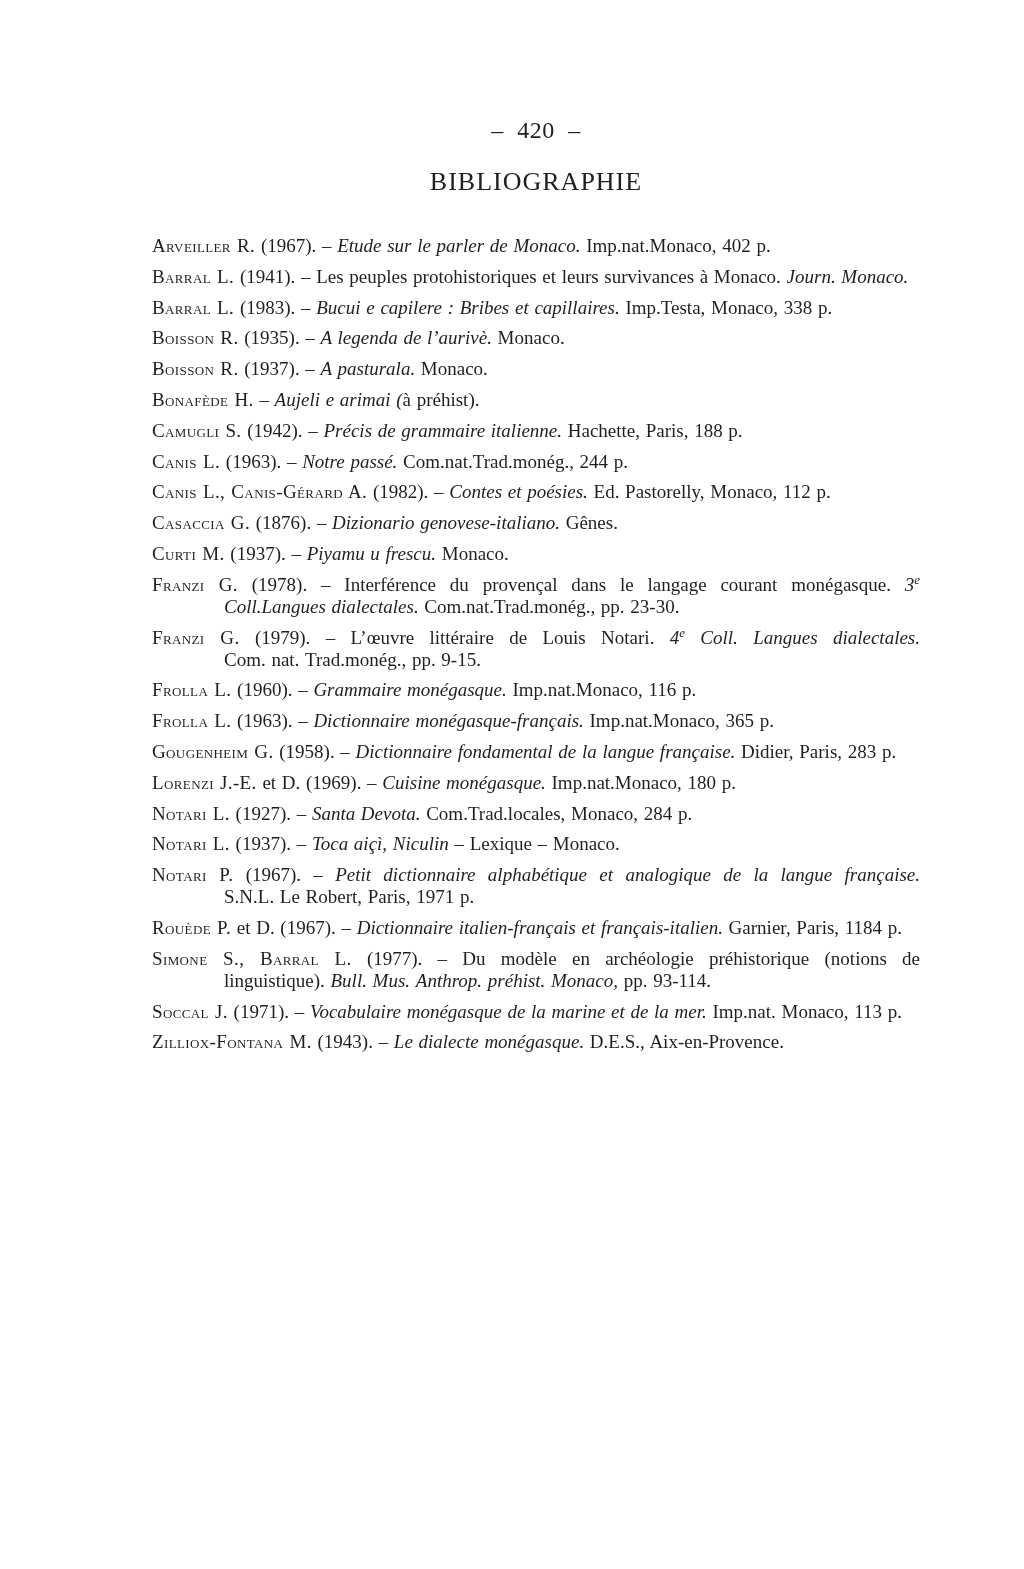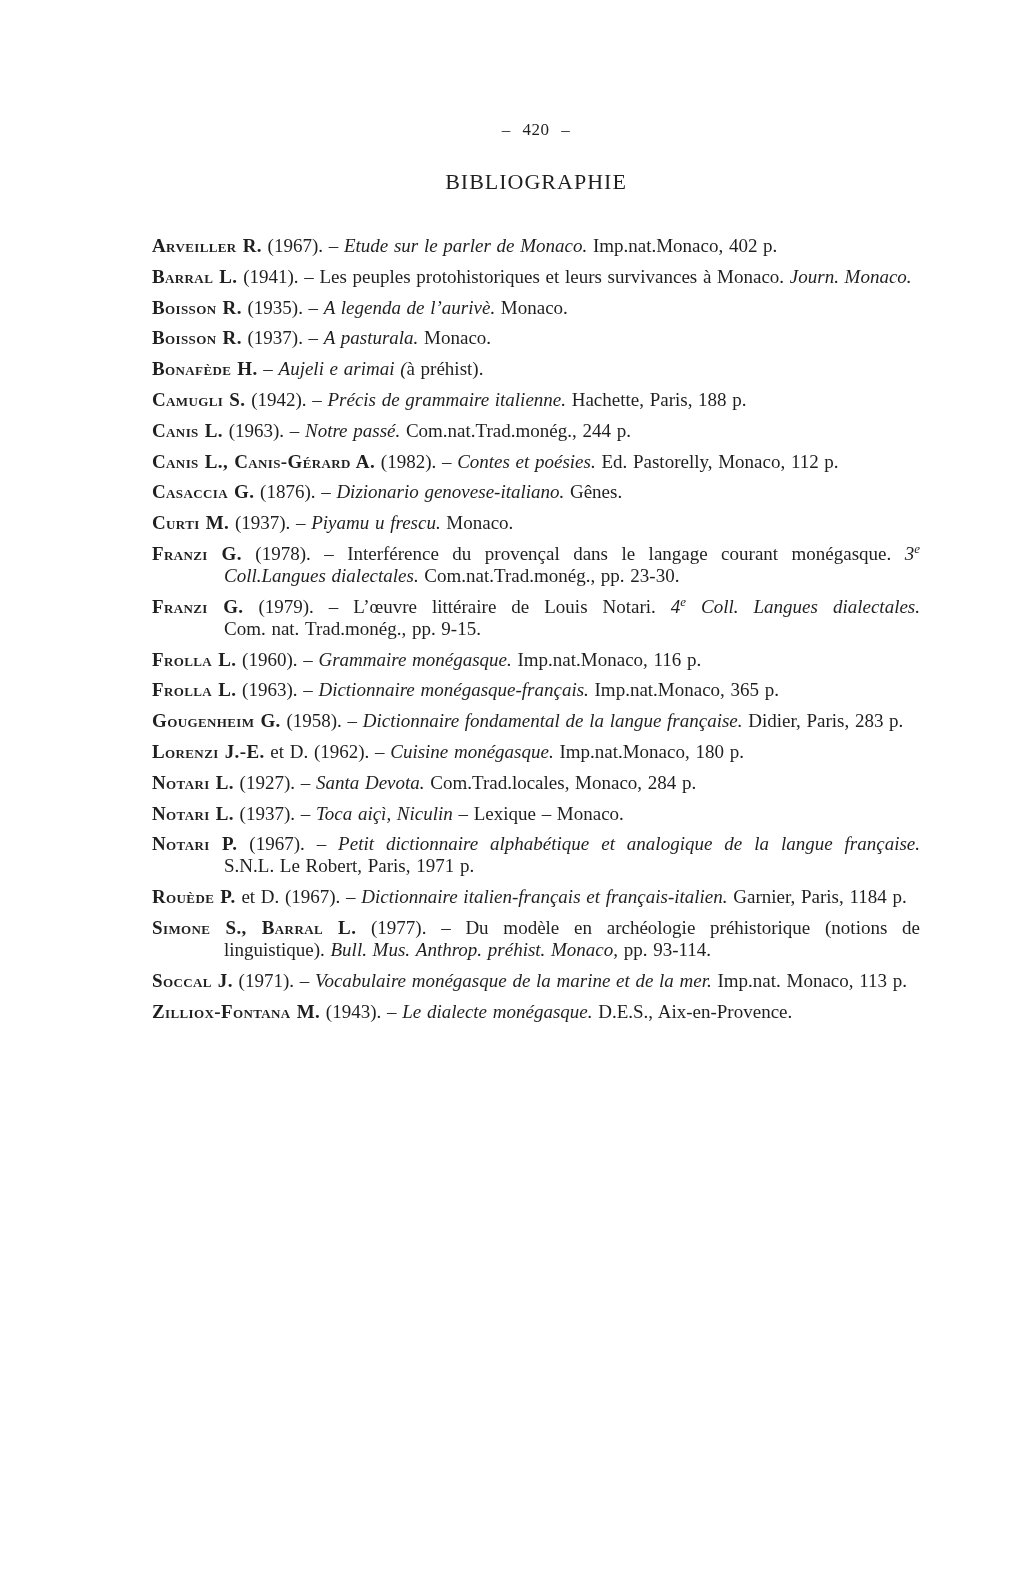--- a/index.html
+++ b/index.html
@@ -14,44 +14,44 @@
   }
   .content {
     position: absolute;
     left: 152px;
     top: 0;
     width: 768px;
   }
   .page-number {
     padding-top: 118px;
     text-align: center;
-    font-size: 17px;
+    font-size: 24px;
     line-height: 24px;
     letter-spacing: 0.5px;
     word-spacing: 7px;
   }
   .doc-title {
     margin: 26px 0 0 0;
     text-align: center;
-    font-size: 22px;
+    font-size: 26px;
     line-height: 27px;
     font-weight: 400;
     letter-spacing: 1px;
   }
   .ref-list { margin-top: 40px; }
   .ref-entry {
     margin: 0 0 8.8px 0;
     font-size: 19px;
     line-height: 22px;
     text-align: justify;
     padding-left: 72px;
     text-indent: -72px;
     word-spacing: 0.05em;
   }
-  .seg-sc { font-variant: small-caps; letter-spacing: 0.02em; font-weight: bold; }
+  .seg-sc { font-variant: small-caps; letter-spacing: 0.02em; }
   .seg-i  { font-style: italic; }
   sup.seg-isup {
     font-style: italic;
     font-size: 13px;
     line-height: 0;
     vertical-align: super;
   }
   .seg-r { font-style: normal; }
   .stray-mark {
     position: absolute;
@@ -65,34 +65,35 @@
 </head>
 <body>
 
 <div class="page">
   <div class="content">
     <div class="page-number">– 420 –</div>
     <h1 class="doc-title">BIBLIOGRAPHIE</h1>
     <div class="ref-list">
         <p class="ref-entry"><span class="seg-sc">Arveiller R.</span><span class="seg-r"> (1967). – </span><span class="seg-i">Etude sur le parler de Monaco.</span><span class="seg-r"> Imp.nat.Monaco, 402 p.</span></p>
         <p class="ref-entry"><span class="seg-sc">Barral L.</span><span class="seg-r"> (1941). – Les peuples protohistoriques et leurs survivances à Monaco. </span><span class="seg-i">Journ.&nbsp;Monaco.</span></p>
+        <p class="ref-entry"><span class="seg-sc">Barral L.</span><span class="seg-r"> (1983). – </span><span class="seg-i">Bucui e capilere : Bribes et capillaires.</span><span class="seg-r"> Imp.Testa, Monaco, 338 p.</span></p>
         <p class="ref-entry"><span class="seg-sc">Boisson R.</span><span class="seg-r"> (1935). – </span><span class="seg-i">A legenda de l’aurivè.</span><span class="seg-r"> Monaco.</span></p>
         <p class="ref-entry"><span class="seg-sc">Boisson R.</span><span class="seg-r"> (1937). – </span><span class="seg-i">A pasturala.</span><span class="seg-r"> Monaco.</span></p>
         <p class="ref-entry"><span class="seg-sc">Bonafède H.</span><span class="seg-r"> – </span><span class="seg-i">Aujeli e arimai (</span><span class="seg-r">à préhist).</span></p>
         <p class="ref-entry"><span class="seg-sc">Camugli S.</span><span class="seg-r"> (1942). – </span><span class="seg-i">Précis de grammaire italienne.</span><span class="seg-r"> Hachette, Paris, 188 p.</span></p>
         <p class="ref-entry"><span class="seg-sc">Canis L.</span><span class="seg-r"> (1963). – </span><span class="seg-i">Notre passé.</span><span class="seg-r"> Com.nat.Trad.monég., 244 p.</span></p>
         <p class="ref-entry"><span class="seg-sc">Canis L., Canis-Gérard A.</span><span class="seg-r"> (1982). – </span><span class="seg-i">Contes et poésies.</span><span class="seg-r"> Ed. Pastorelly, Monaco, 112 p.</span></p>
         <p class="ref-entry"><span class="seg-sc">Casaccia G.</span><span class="seg-r"> (1876). – </span><span class="seg-i">Dizionario genovese-italiano.</span><span class="seg-r"> Gênes.</span></p>
         <p class="ref-entry"><span class="seg-sc">Curti M.</span><span class="seg-r"> (1937). – </span><span class="seg-i">Piyamu u frescu.</span><span class="seg-r"> Monaco.</span></p>
         <p class="ref-entry"><span class="seg-sc">Franzi G.</span><span class="seg-r"> (1978). – Interférence du provençal dans le langage courant monégasque. </span><span class="seg-i">3</span><sup class="seg-isup">e</sup><span class="seg-i"> Coll.Langues&nbsp;dialectales.</span><span class="seg-r">&nbsp;Com.nat.Trad.monég.,&nbsp;pp.&nbsp;23-30.</span></p>
         <p class="ref-entry"><span class="seg-sc">Franzi G.</span><span class="seg-r"> (1979). – L’œuvre littéraire de Louis Notari. </span><span class="seg-i">4</span><sup class="seg-isup">e</sup><span class="seg-i"> Coll. Langues dialectales.</span><span class="seg-r"> Com.&nbsp;nat.&nbsp;Trad.monég.,&nbsp;pp.&nbsp;9-15.</span></p>
         <p class="ref-entry"><span class="seg-sc">Frolla L.</span><span class="seg-r"> (1960). – </span><span class="seg-i">Grammaire monégasque.</span><span class="seg-r"> Imp.nat.Monaco, 116 p.</span></p>
         <p class="ref-entry"><span class="seg-sc">Frolla L.</span><span class="seg-r"> (1963). – </span><span class="seg-i">Dictionnaire monégasque-français.</span><span class="seg-r"> Imp.nat.Monaco, 365 p.</span></p>
         <p class="ref-entry"><span class="seg-sc">Gougenheim G.</span><span class="seg-r"> (1958). – </span><span class="seg-i">Dictionnaire fondamental de la langue française.</span><span class="seg-r"> Didier, Paris,&nbsp;283&nbsp;p.</span></p>
-        <p class="ref-entry"><span class="seg-sc">Lorenzi J.-E.</span><span class="seg-r"> et D. (1962). – </span><span class="seg-i">Cuisine monégasque.</span><span class="seg-r"> Imp.nat.Monaco, 180 p.</span></p>
+        <p class="ref-entry"><span class="seg-sc">Lorenzi J.-E.</span><span class="seg-r"> et D. (1969). – </span><span class="seg-i">Cuisine monégasque.</span><span class="seg-r"> Imp.nat.Monaco, 180 p.</span></p>
         <p class="ref-entry"><span class="seg-sc">Notari L.</span><span class="seg-r"> (1927). – </span><span class="seg-i">Santa Devota.</span><span class="seg-r"> Com.Trad.locales, Monaco, 284 p.</span></p>
         <p class="ref-entry"><span class="seg-sc">Notari L.</span><span class="seg-r"> (1937). – </span><span class="seg-i">Toca aiçì, Niculin</span><span class="seg-r"> – Lexique – Monaco.</span></p>
         <p class="ref-entry"><span class="seg-sc">Notari P.</span><span class="seg-r"> (1967). – </span><span class="seg-i">Petit dictionnaire alphabétique et analogique de la langue française.</span><span class="seg-r"> S.N.L.&nbsp;Le&nbsp;Robert,&nbsp;Paris,&nbsp;1971&nbsp;p.</span></p>
         <p class="ref-entry"><span class="seg-sc">Rouède P.</span><span class="seg-r"> et D. (1967). – </span><span class="seg-i">Dictionnaire italien-français et français-italien.</span><span class="seg-r"> Garnier, Paris,&nbsp;1184&nbsp;p.</span></p>
         <p class="ref-entry"><span class="seg-sc">Simone S., Barral L.</span><span class="seg-r"> (1977). – Du modèle en archéologie préhistorique (notions de linguistique).&nbsp;</span><span class="seg-i">Bull.&nbsp;Mus.&nbsp;Anthrop.&nbsp;préhist.&nbsp;Monaco,</span><span class="seg-r">&nbsp;pp.&nbsp;93-114.</span></p>
         <p class="ref-entry"><span class="seg-sc">Soccal J.</span><span class="seg-r"> (1971). – </span><span class="seg-i">Vocabulaire monégasque de la marine et de la mer.</span><span class="seg-r"> Imp.nat. Monaco,&nbsp;113&nbsp;p.</span></p>
         <p class="ref-entry"><span class="seg-sc">Zilliox-Fontana M.</span><span class="seg-r"> (1943). – </span><span class="seg-i">Le dialecte monégasque.</span><span class="seg-r"> D.E.S., Aix-en-Provence.</span></p>
       </div>
   </div>
   <span class="stray-mark">´</span>

